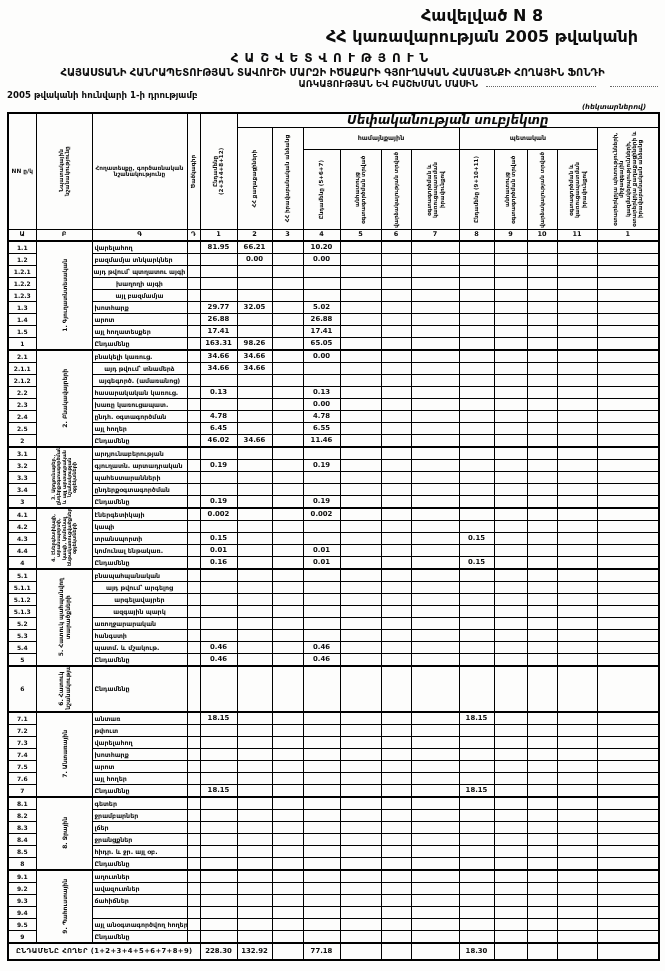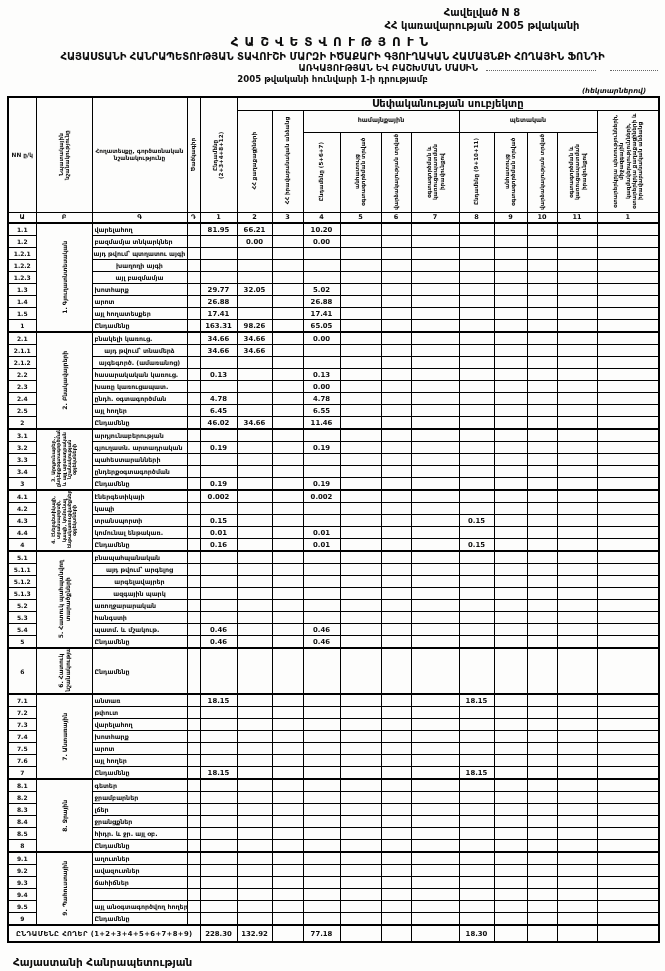--- a/index.html
+++ b/index.html
@@ -1,31 +1,31 @@
 <!DOCTYPE html>
 <html><head>
 <meta charset="utf-8">
 <style>
   html,body{margin:0;padding:0;}
   body{width:665px;height:971px;background:#fdfdfc;font-family:"DejaVu Sans",sans-serif;color:#0d0d0d;}
   .page{padding:4px 7px;}
-  .hdr{width:340px;margin:2px 6px 0 auto;text-align:center;font-weight:bold;font-size:10px;line-height:1.3;}
+  .hdr{width:340px;margin:2px 6px 0 auto;text-align:center;font-weight:bold;font-size:16px;line-height:1.3;}
   .t1{text-align:center;font-weight:bold;font-size:12px;letter-spacing:6px;margin-top:3px;}
   .t2{text-align:center;font-weight:bold;font-size:10px;margin-top:2px;}
   .t3{text-align:right;font-weight:bold;font-size:9px;margin-top:1px;}
   .t3 .dots{display:inline-block;width:110px;border-bottom:1px dotted #666;margin-left:8px;}
   .t3 .dots2{display:inline-block;width:48px;border-bottom:1px dotted #666;margin-left:14px;}
-  .t4{text-align:center;font-weight:bold;font-size:8.6px;margin-top:1px;}
+  .t4{font-weight:bold;font-size:8.6px;margin-top:1px;}
   .note{text-align:right;font-style:italic;font-size:6.8px;font-weight:bold;margin:3px 12px 1px 0;}
   table{border-collapse:collapse;table-layout:fixed;width:651px;border:2px solid #000;}
   th,td{border:1px solid #000;padding:0;overflow:hidden;vertical-align:middle;}
   thead th{font-weight:bold;font-size:5.8px;line-height:1.12;text-align:center;}
   thead tr.r1{height:13px;} thead tr.r2{height:22px;} thead tr.r3{height:80px;}
   thead tr.r4{height:11px;} thead tr.r4 th{font-size:6.5px;}
-  .span-h{font-size:10px;}
+  .span-h{font-size:12px;font-style:italic;}
   .grp{font-size:6.4px;}
   .vc{text-align:center;}
   .v{writing-mode:vertical-rl;transform:rotate(180deg);margin:0 auto;max-height:76px;font-weight:bold;}
   .vtall .v{max-height:98px;}
   thead .v{font-size:5.6px;}
   tbody td{height:11px;font-size:6.5px;}
   tbody tr.tall{height:46px;}
   .num{text-align:center;font-size:6px;font-weight:bold;}
   .lbl{font-weight:bold;font-size:6.3px;padding-left:2px;white-space:nowrap;}
   .lbl.sub{text-align:center;padding-left:0;}

